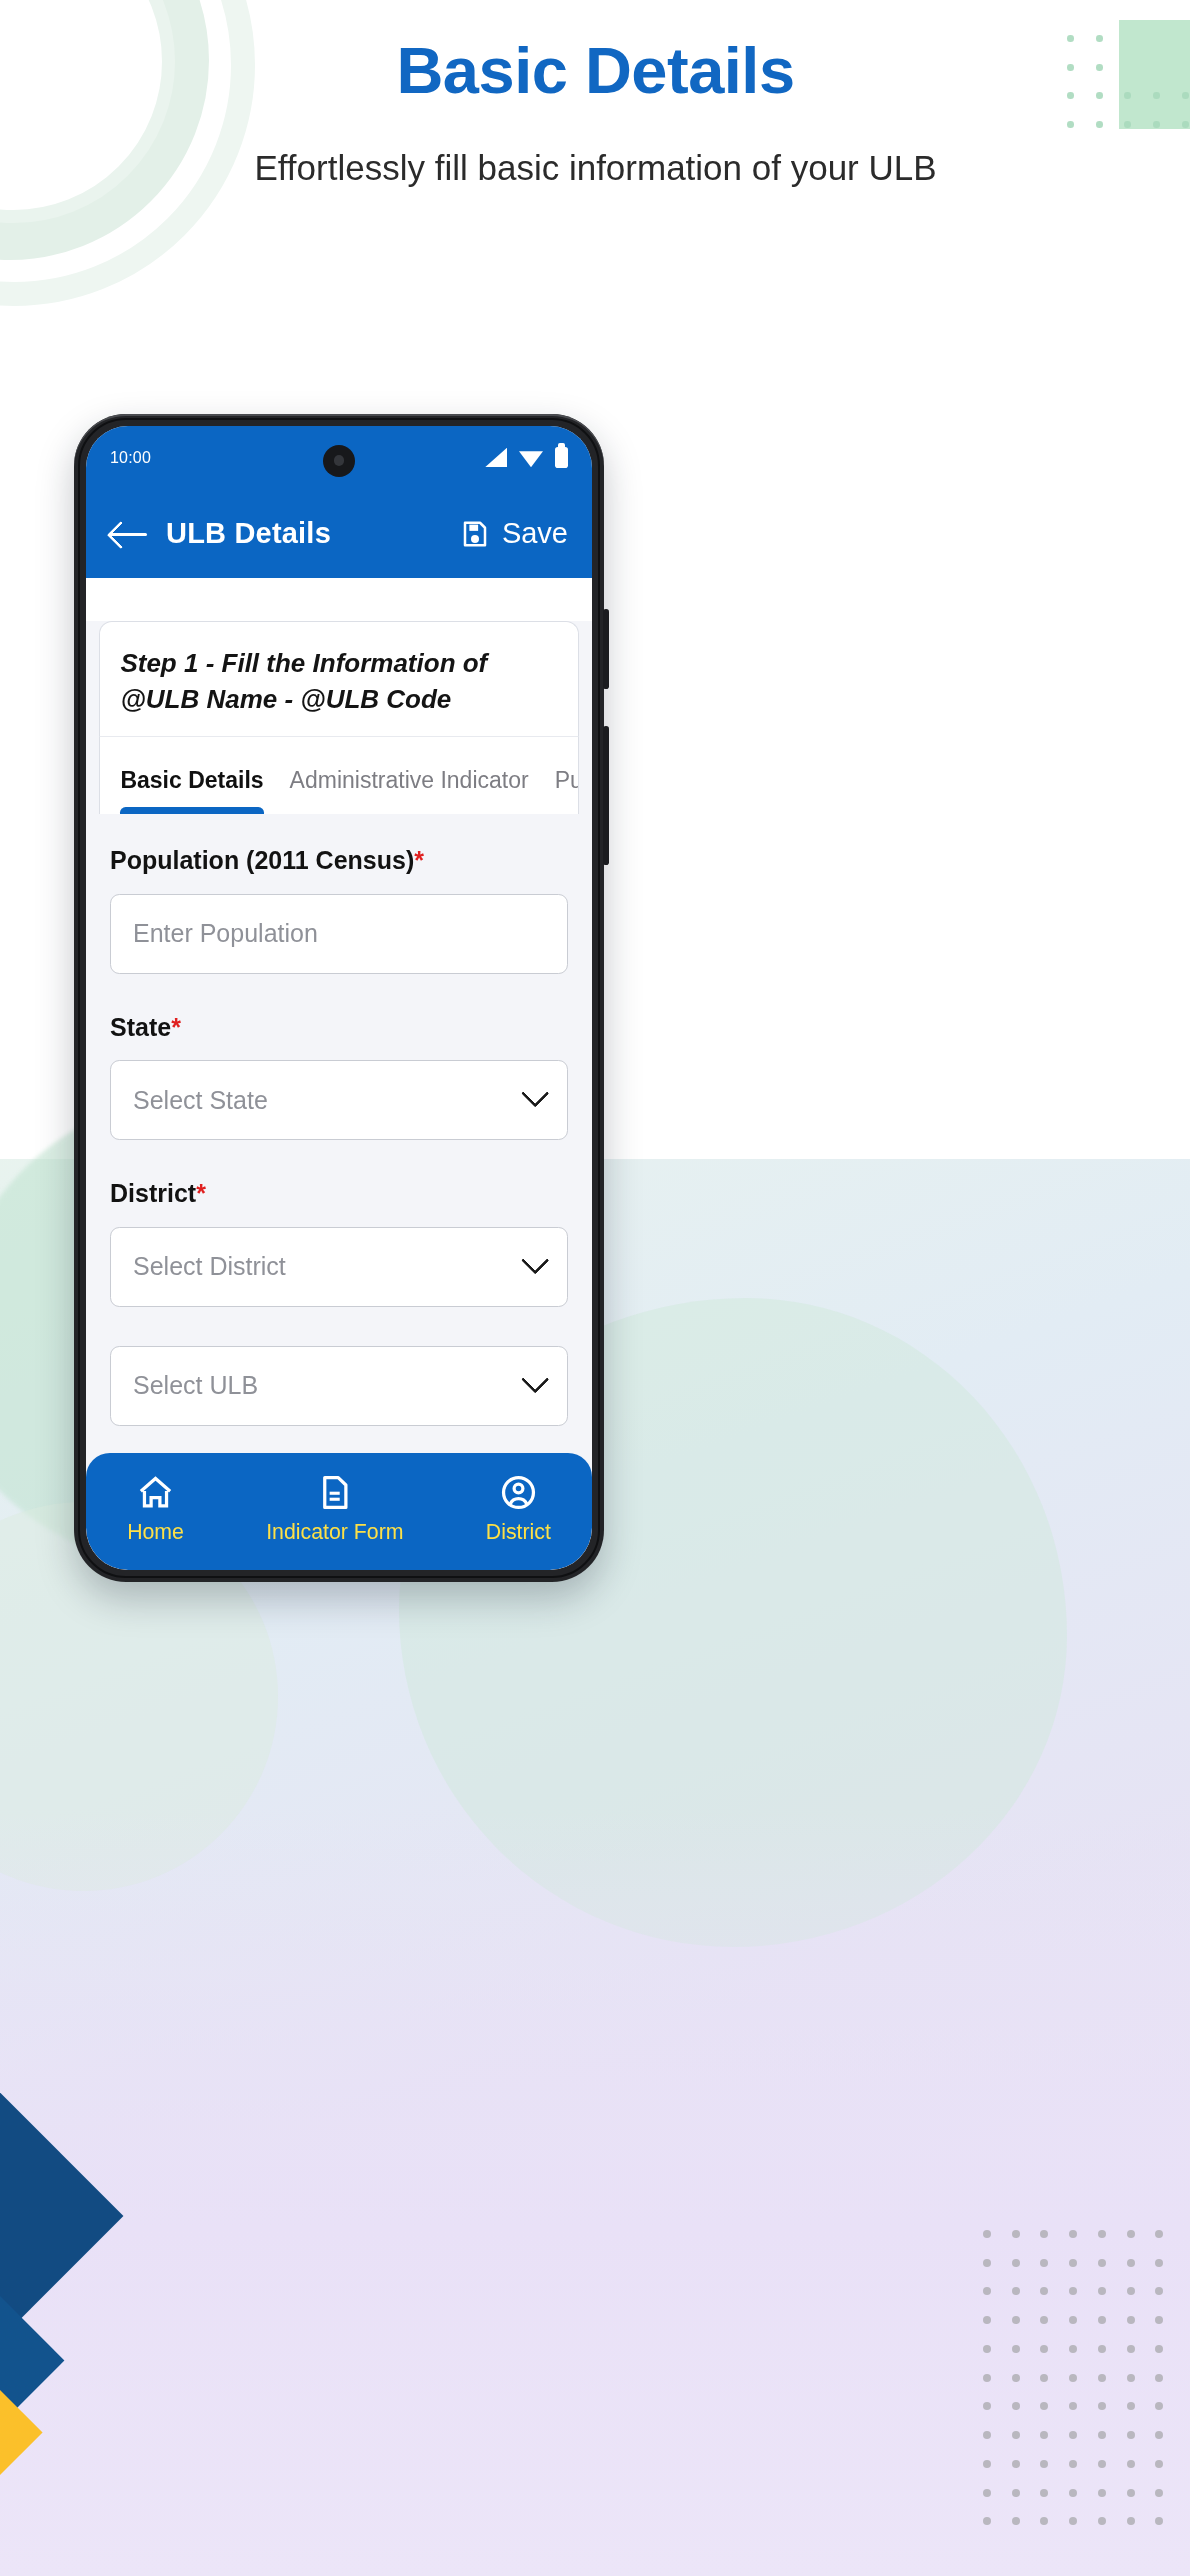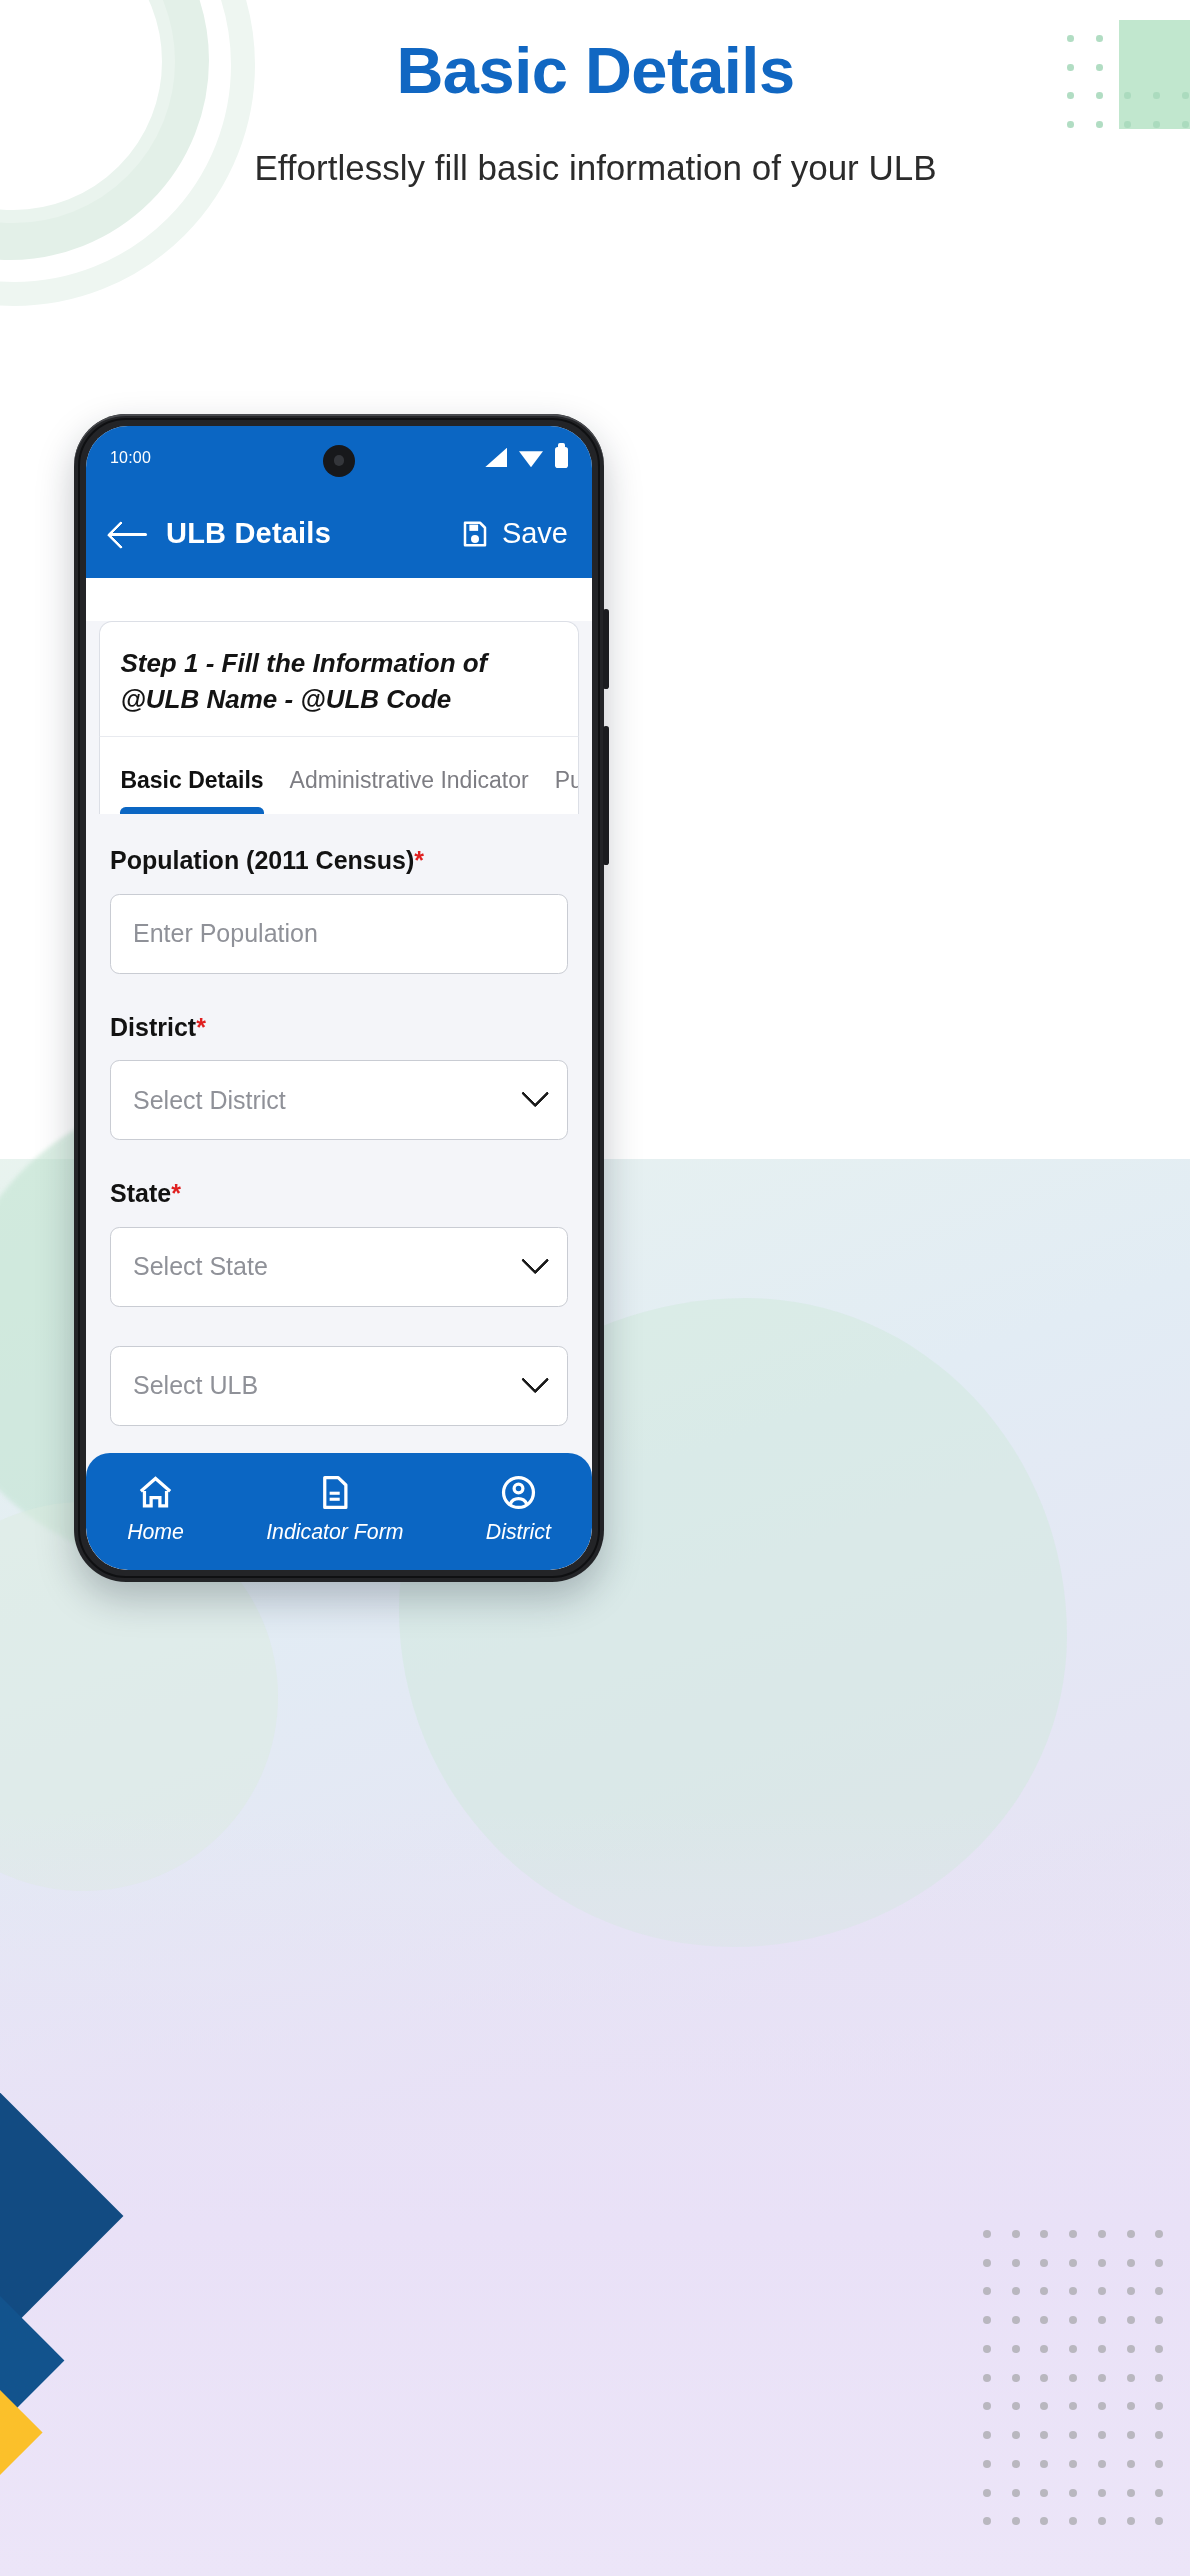--- a/index.html
+++ b/index.html
@@ -196,21 +196,21 @@
   }
 
   
   .bottomnav{
     position:absolute; left:0; bottom:0; width:506px; height:117px;
     background:#0b66c3; border-radius:24px 24px 42px 42px;
     display:flex; align-items:center; justify-content:space-around;
     padding-bottom:5.6px;
   }
   .nav-item{ display:flex; flex-direction:column; align-items:center; gap:8.3px; cursor:pointer; }
-  .nav-label{ color:#ffffff; font-size:21.3px;font-style:italic; }
+  .nav-label{ color:#fde047; font-size:21.3px; }
   .nav-ic{ width:39px; height:39px; }
 
   
 </style>
 </head>
 <body>
 
 <div id="bg">
   <div class="bg-gradient-bottom"></div>
   <div class="bg-white-top"></div>
@@ -384,30 +384,30 @@
       </div>
 
     <div class="form-body" id="form-body">
         <div class="field">
           <div class="field-label"><span>Population (2011 Census)</span><span class="req">*</span></div>
           <div class="control">
             <span class="placeholder">Enter Population</span>
           </div>
         </div>
         <div class="field">
+          <div class="field-label"><span>State</span><span class="req">*</span></div>
+          <div class="control select">
+            <span class="placeholder">Select State</span>
+            <span class="caret"></span>
+          </div>
+        </div>
+        <div class="field">
           <div class="field-label"><span>District</span><span class="req">*</span></div>
           <div class="control select">
             <span class="placeholder">Select District</span>
-            <span class="caret"></span>
-          </div>
-        </div>
-        <div class="field">
-          <div class="field-label"><span>State</span><span class="req">*</span></div>
-          <div class="control select">
-            <span class="placeholder">Select State</span>
             <span class="caret"></span>
           </div>
         </div>
         <div class="field">
           <div class="control select">
             <span class="placeholder">Select ULB</span>
             <span class="caret"></span>
           </div>
         </div>
       </div>

